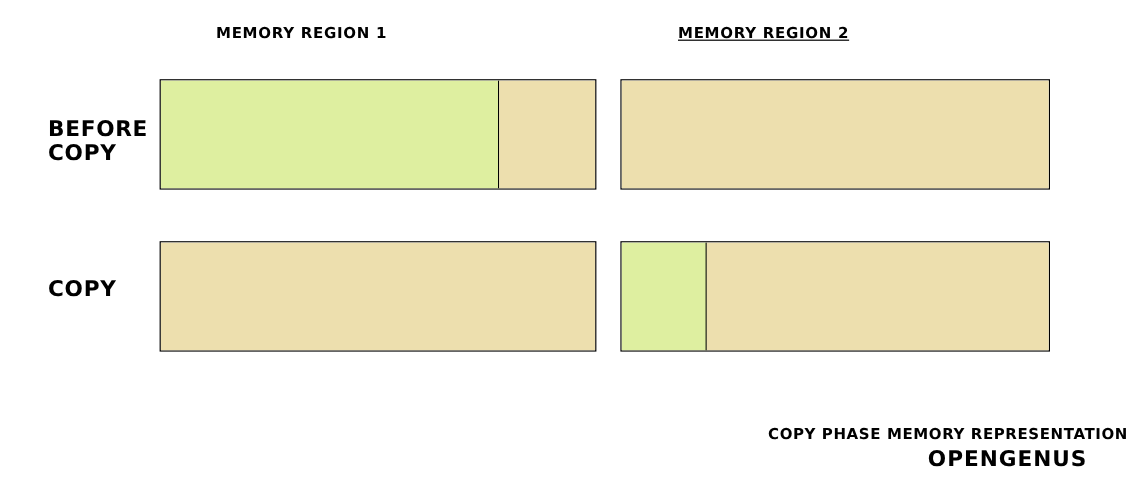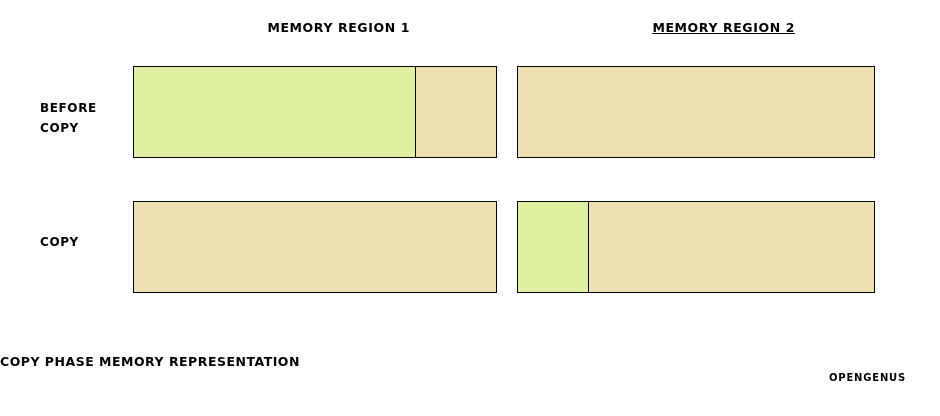--- a/index.html
+++ b/index.html
@@ -20,31 +20,31 @@
   }
 
   
   .col-header {
     position: absolute;
     font-size: 12.5px;
     font-weight: bold;
     letter-spacing: 0.6px;
     color: #000000;
     white-space: nowrap;
-    text-align: right;
+    text-align: left;
   }
   #header-region-1 { left: 180px; top: 20px; width: 230px; }
   #header-region-2 { left: 565px; top: 20px; width: 230px; text-decoration: underline; }
 
   
   .row-label {
     position: absolute;
     left: 40px;
     width: 95px;
-    font-size: 12px;
+    font-size: 18px;
     font-weight: bold;
     letter-spacing: 0.6px;
     color: #000000;
     line-height: 20px;
   }
   #row-label-before { top: 98px; }
   #row-label-after  { top: 232px; }
   .row-label .line { display: block; }
 
   
@@ -67,31 +67,31 @@
   #bar-before-region-2 { left: 517px; top: 66px;  width: 358px; height: 92px; }
   #bar-after-region-1  { left: 133px; top: 201px; width: 364px; height: 92px; }
   #bar-after-region-2  { left: 517px; top: 201px; width: 358px; height: 92px; }
 
   
   #figure-caption {
     position: absolute;
     left: 0;
     top: 354px;
     width: 940px;
-    text-align: left;
+    text-align: right;
     font-size: 12.5px;
     font-weight: bold;
     letter-spacing: 0.5px;
     color: #000000;
   }
   #watermark {
     position: absolute;
     right: 34px;
     top: 372px;
-    font-size: 10px;
+    font-size: 18px;
     font-weight: bold;
     letter-spacing: 0.8px;
     color: #000000;
   }
 </style>
 </head>
 <body>
 
 <div id="canvas">
 

